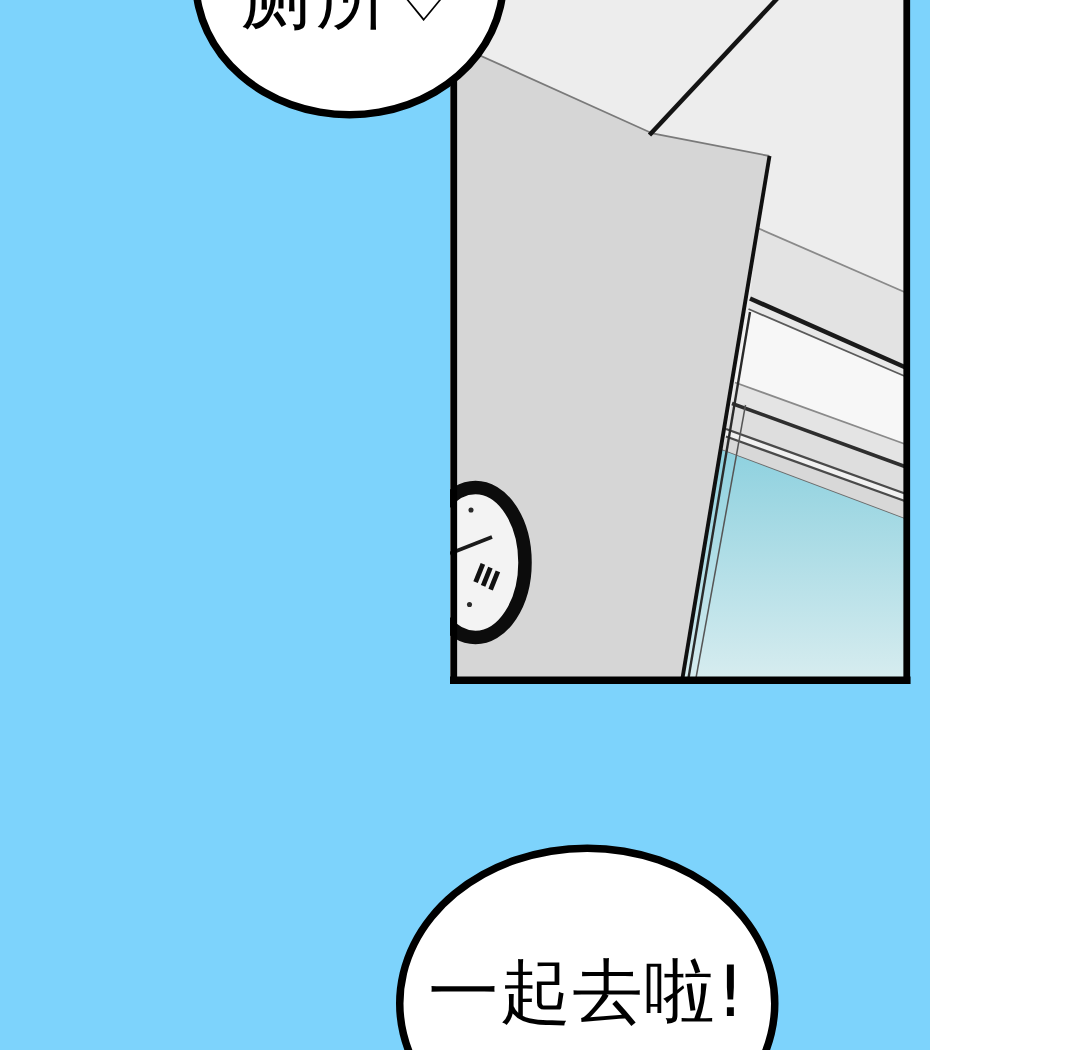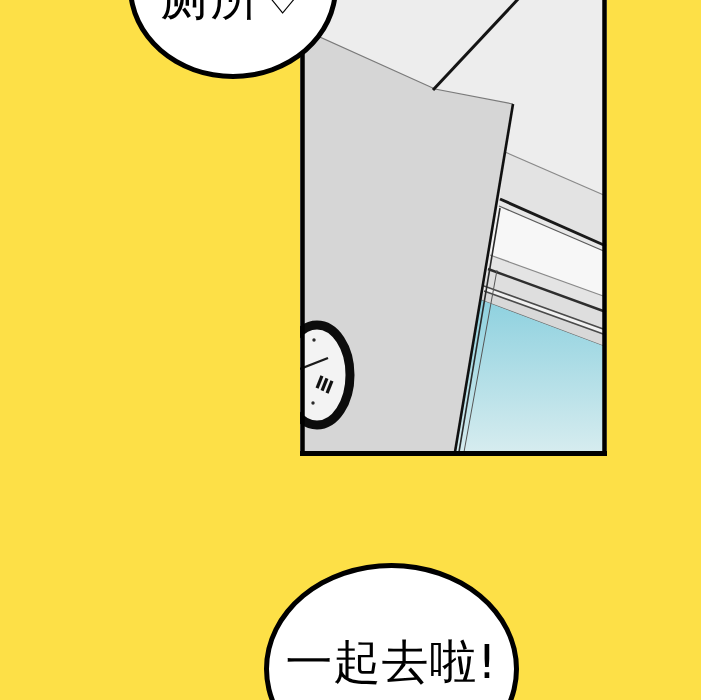--- a/index.html
+++ b/index.html
@@ -1,19 +1,19 @@
 <!DOCTYPE html>
 <html><head>
 <meta charset="utf-8">
 <style>
   html,body{margin:0;padding:0;}
   .page{
     position:relative;
-    width:701px;height:700px;
-    background:#fde047;
+    width:620px;height:700px;
+    background:#7dd3fc;
     overflow:hidden;
     font-family:"DejaVu Sans","Liberation Sans",sans-serif;
   }
   .panel-art{position:absolute;left:0;top:0;z-index:1;}
   .bubble{
     position:absolute;
     background:#ffffff;
     border:5px solid #000;
     border-radius:50%;
     box-sizing:border-box;

